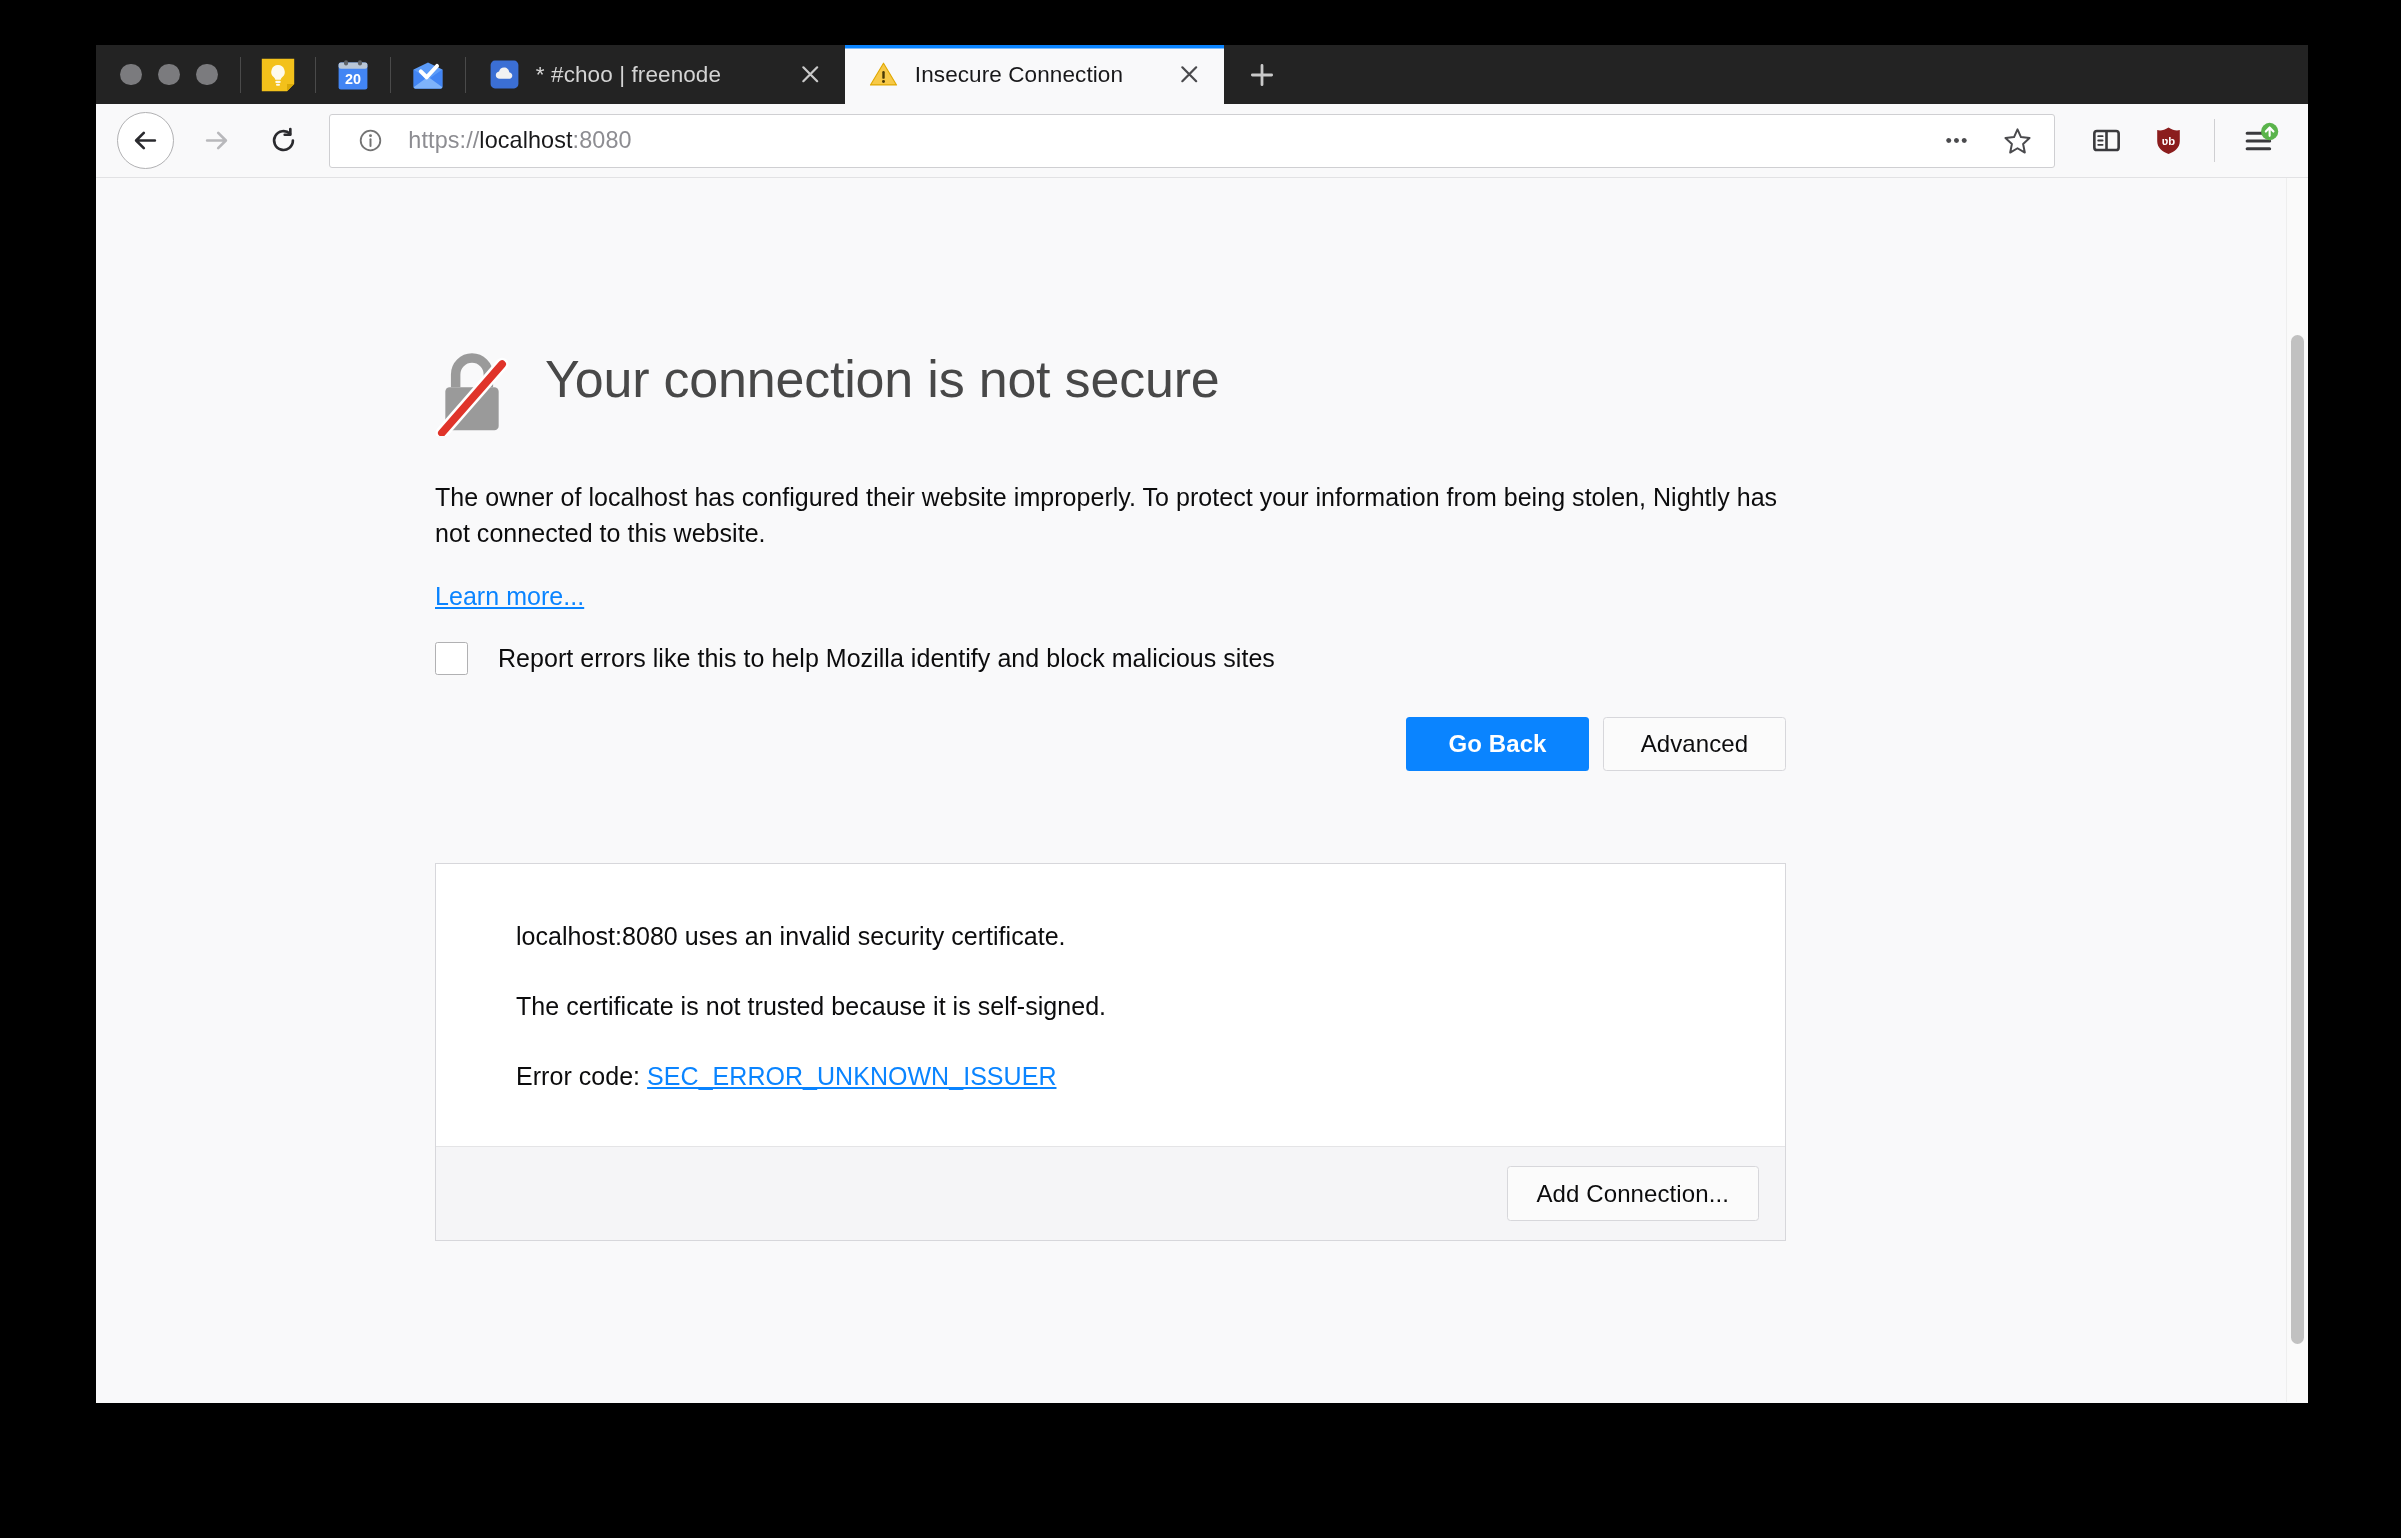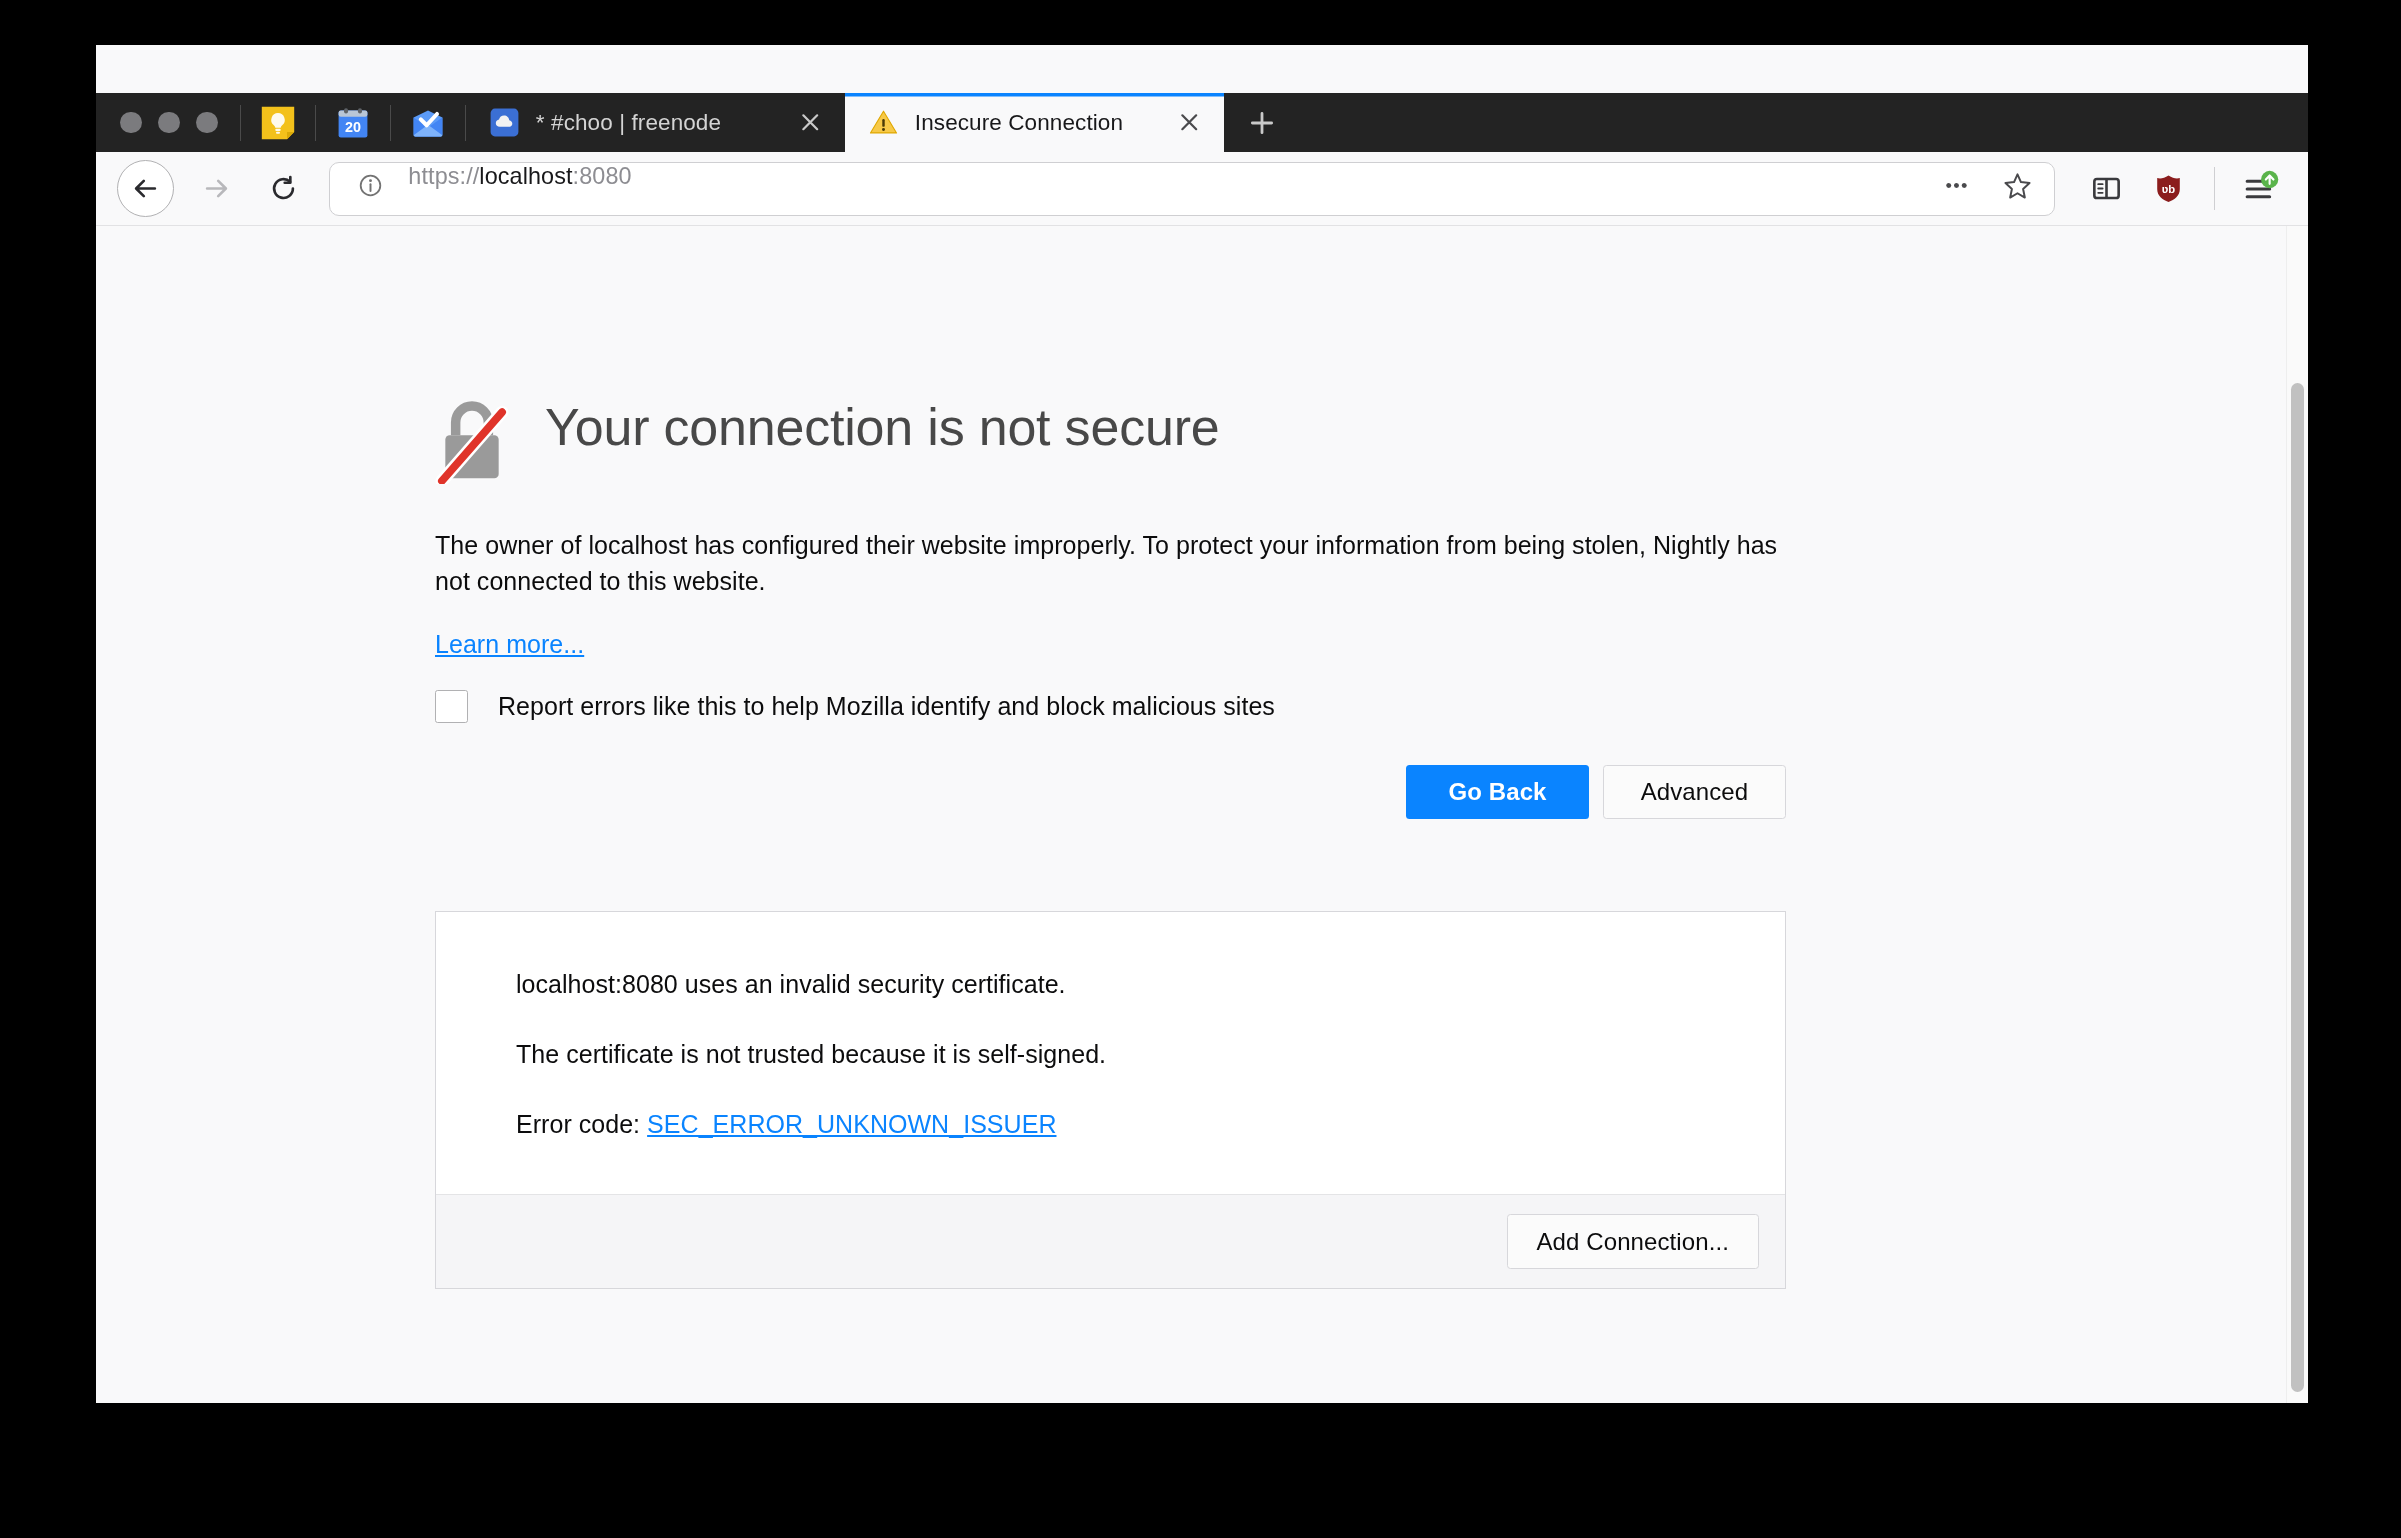--- a/index.html
+++ b/index.html
@@ -23,21 +23,20 @@
     overflow: hidden;
   }
 
   
   #tab-strip {
     position: relative;
     height: 59px;
     background: #232323;
     display: flex;
     align-items: flex-start;
-    margin-top: 48px;
   }
 
   #traffic-lights {
     display: flex;
     align-items: center;
     gap: 16.4px;
     padding: 0 22.5px 0 24px;
     height: 59px;
   }
   .traffic-dot {
@@ -125,23 +124,23 @@
     margin-right: 8.7px;
   }
   #forward-button { margin-right: 5.2px; }
 
   #urlbar {
     flex: 1 1 auto;
     height: 54px;
     margin: 0 17.3px 0 12px;
     background: #ffffff;
     border: 0.9px solid #cfcfd2;
-    border-radius: 10px;
-    display: flex;
-    align-items: flex-start;
+    border-radius: 3px;
+    display: flex;
+    align-items: center;
     padding: 0 14px 0 17.3px;
     gap: 15.6px;
   }
   #urlbar-text {
     flex: 1 1 auto;
     font-size: 23.4px;
     color: #8d8d92;
     white-space: nowrap;
     overflow: hidden;
     letter-spacing: 0.1px;

